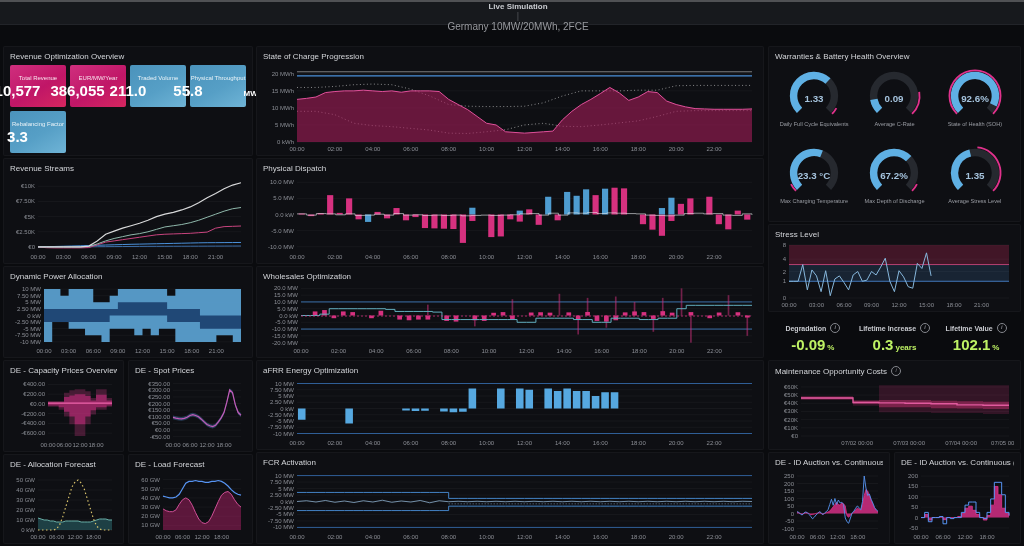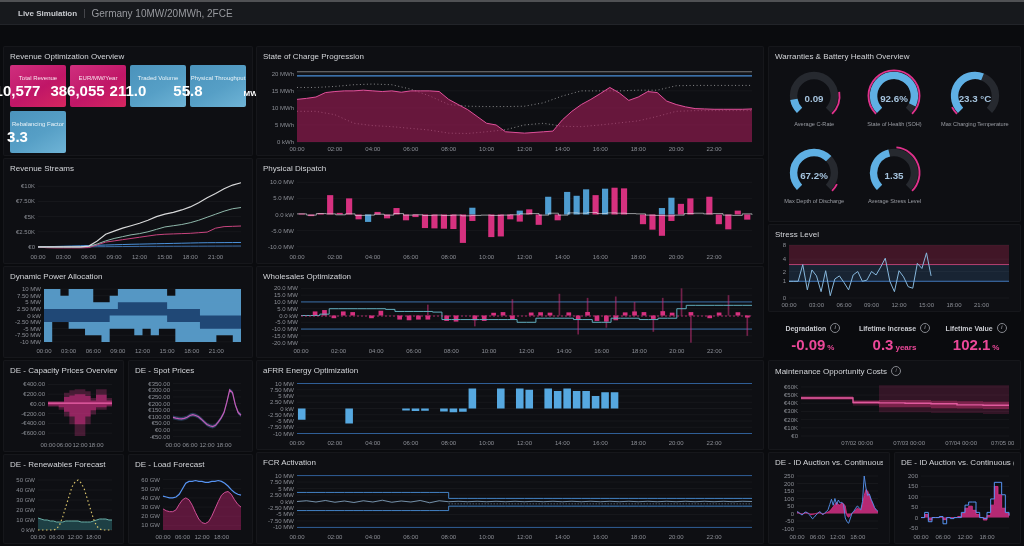--- a/index.html
+++ b/index.html
@@ -1,19 +1,19 @@
 <!DOCTYPE html>
 <html><head>
 <meta charset="utf-8">
 <style>
   html,body{margin:0;padding:0;background:#0a0b0e;}
   body{width:1024px;height:546px;overflow:hidden;font-family:"Liberation Sans",sans-serif;}
   .screen{position:relative;width:1024px;height:546px;background:#0a0b0e;}
   .chrome{position:absolute;top:0;left:0;right:0;height:2px;background:#505154;}
-  .topbar{position:absolute;top:2px;left:0;right:0;height:22px;background:#17191d;border-bottom:1px solid #222429;display:flex;align-items:center;padding-left:18px;}
+  .topbar{position:absolute;top:2px;left:0;right:0;height:22px;background:#17191d;border-bottom:1px solid #222429;display:flex;align-items:center;padding-left:12px;flex-direction:column;}
   .tb-title{font-size:8px;font-weight:700;color:#c9cbd0;}
   .tb-sep{font-size:9px;color:#54565b;margin:0 6px;}
   .tb-sub{font-size:10px;color:#97999e;}
   .panel{position:absolute;background:#0e0f13;border:1px solid rgba(255,255,255,0.035);border-radius:2px;display:flex;flex-direction:column;padding:5px 6px 2px;box-sizing:border-box;}
   .ptitle{margin:0 0 2px;font-size:8px;font-weight:400;color:#d3d5d9;white-space:nowrap;overflow:hidden;display:flex;align-items:center;gap:4px;flex:0 0 auto;}
   .chart{flex:1 1 auto;position:relative;overflow:hidden;}
   .chart svg{position:absolute;top:0;left:0;}
   
   .tiles{flex:1;display:grid;grid-template-columns:repeat(4,1fr);grid-template-rows:1fr 1fr;gap:4px;margin-top:2px;}
   .tile{border-radius:2px;display:flex;flex-direction:column;align-items:center;justify-content:center;padding:2px;min-width:0;}
@@ -24,21 +24,21 @@
   .tunit{font-size:8px;font-weight:700;margin-left:0;padding-left:41px;}
   
   .gauges{flex:1;display:grid;grid-template-columns:repeat(3,1fr);grid-template-rows:1fr 1fr;gap:2px;margin-top:4px;}
   .gauge{display:flex;flex-direction:column;align-items:center;justify-content:flex-start;min-width:0;}
   .garc{width:78px;height:54px;}
   .glabel{font-size:5.6px;color:#9a9da4;margin-top:0px;white-space:nowrap;overflow:hidden;max-width:100%;}
   
   .stats{flex:1;display:grid;grid-template-columns:repeat(3,1fr);gap:4px;align-items:center;}
   .stat{display:flex;flex-direction:column;align-items:center;}
   .slabel{font-size:7px;font-weight:600;color:#c9cbd0;display:flex;align-items:center;gap:4px;}
-  .svalue{font-size:15px;font-weight:700;color:#ec4899;margin-top:4px;line-height:1;}
+  .svalue{font-size:15px;font-weight:700;color:#bef264;margin-top:4px;line-height:1;}
   .sunit{font-size:8px;font-weight:700;margin-left:2px;}
   .info{width:8px;height:8px;border:1px solid #85878d;border-radius:50%;color:#85878d;font-size:5.5px;line-height:1;display:inline-flex;align-items:center;justify-content:center;font-style:italic;flex:0 0 auto;}
 </style>
 </head>
 <body>
 
 <div class="screen">
   <div class="chrome"></div>
   <div class="topbar">
     <span class="tb-title">Live Simulation</span>
@@ -192,21 +192,21 @@
           <text x="55" y="70" text-anchor="middle" font-size="6" fill="#8b8e95">06:00</text>
           <text x="72" y="70" text-anchor="middle" font-size="6" fill="#8b8e95">12:00</text>
           <text x="89" y="70" text-anchor="middle" font-size="6" fill="#8b8e95">18:00</text>
           <polygon points="38,38.597674418604655 40.833333333333336,39.26046511627907 43.666666666666664,39.7906976744186 46.5,40.055813953488375 49.33333333333333,39.52558139534884 52.16666666666667,38.46511627906977 55,36.609302325581396 57.833333333333336,35.81395348837209 60.666666666666664,36.609302325581396 63.5,37.93488372093023 66.33333333333334,40.32093023255814 69.16666666666666,42.972093023255816 72,45.623255813953485 74.83333333333333,46.948837209302326 77.66666666666667,47.74418604651163 80.5,46.41860465116279 83.33333333333333,42.972093023255816 86.16666666666667,38.9953488372093 89,33.693023255813955 91.83333333333333,23.35348837209302 94.66666666666667,11.158139534883718 97.5,13.809302325581397 100.33333333333333,26.004651162790694 103.16666666666667,33.693023255813955 106,36.34418604651163 106,40.055813953488375 103.16666666666667,37.4046511627907 100.33333333333333,29.71627906976744 97.5,17.520930232558136 94.66666666666667,14.869767441860464 91.83333333333333,27.06511627906977 89,37.4046511627907 86.16666666666667,42.70697674418604 83.33333333333333,46.68372093023255 80.5,50.13023255813954 77.66666666666667,51.455813953488374 74.83333333333333,50.66046511627907 72,49.33488372093023 69.16666666666666,46.68372093023255 66.33333333333334,44.032558139534885 63.5,41.646511627906975 60.666666666666664,40.32093023255814 57.833333333333336,39.52558139534884 55,40.32093023255814 52.16666666666667,42.17674418604651 49.33333333333333,43.237209302325574 46.5,43.76744186046512 43.666666666666664,43.502325581395354 40.833333333333336,42.972093023255816 38,42.3093023255814" fill="rgba(87,148,220,0.35)"></polygon>
           <polyline points="38,40.45348837209303 40.833333333333336,41.116279069767444 43.666666666666664,41.646511627906975 46.5,41.91162790697675 49.33333333333333,41.3813953488372 52.16666666666667,40.32093023255814 55,38.46511627906977 57.833333333333336,37.669767441860465 60.666666666666664,38.46511627906977 63.5,39.7906976744186 66.33333333333334,42.17674418604651 69.16666666666666,44.82790697674419 72,47.47906976744186 74.83333333333333,48.8046511627907 77.66666666666667,49.6 80.5,48.27441860465116 83.33333333333333,44.82790697674419 86.16666666666667,40.85116279069767 89,35.54883720930233 91.83333333333333,25.209302325581394 94.66666666666667,13.013953488372092 97.5,15.665116279069771 100.33333333333333,27.86046511627907 103.16666666666667,35.54883720930233 106,38.199999999999996" fill="none" stroke="#c45ab8" stroke-width="1.2"></polyline>
         </svg>
       </div>
   </section>
 
   <section class="panel" style="left:3px;top:454px;width:121px;height:90px">
-    <h2 class="ptitle">DE - Renewables Forecast</h2>
+    <h2 class="ptitle">DE - Allocation Forecast</h2>
     <div class="chart">
         <svg width="107" height="70">
           <line x1="28" x2="102" y1="9.000000000000002" y2="9.000000000000002" stroke="rgba(255,255,255,0.07)" stroke-width="0.6"></line>
           <text x="25" y="11.000000000000002" text-anchor="end" font-size="6" fill="#8b8e95">50 GW</text>
           <line x1="28" x2="102" y1="19" y2="19" stroke="rgba(255,255,255,0.07)" stroke-width="0.6"></line>
           <text x="25" y="21" text-anchor="end" font-size="6" fill="#8b8e95">40 GW</text>
           <line x1="28" x2="102" y1="29.000000000000004" y2="29.000000000000004" stroke="rgba(255,255,255,0.07)" stroke-width="0.6"></line>
           <text x="25" y="31.000000000000004" text-anchor="end" font-size="6" fill="#8b8e95">30 GW</text>
           <line x1="28" x2="102" y1="39" y2="39" stroke="rgba(255,255,255,0.07)" stroke-width="0.6"></line>
           <text x="25" y="41" text-anchor="end" font-size="6" fill="#8b8e95">20 GW</text>
@@ -566,20 +566,29 @@
         </svg>
       </div>
   </section>
 
   <section class="panel" style="left:768px;top:46px;width:253px;height:176px">
     <h2 class="ptitle">Warranties &amp; Battery Health Overview</h2>
     <div class="gauges">
       <div class="gauge">
         <div class="garc"><svg viewBox="0 0 84 58" width="100%" height="100%">
               <path d="M 26.443650813895957 46.55634918610404 A 22 22 0 1 1 57.556349186104065 46.55634918610403" stroke="#26292f" stroke-width="8" fill="none"></path>
+              <path d="M 26.443650813895957 46.55634918610404 A 22 22 0 0 1 57.06003633043116 14.96269019672896" stroke="#5fb0e4" stroke-width="8" fill="none"></path>
+              <path d="M 66.09843370120626 44.24822603779714 A 27.5 27.5 0 0 1 61.44543648263008 50.44543648263003" stroke="#e0328c" stroke-width="2" fill="none"></path>
+              <text x="42" y="38" text-anchor="middle" font-size="10.5" font-weight="bold" fill="#a6c4de">1.33</text>
+            </svg></div>
+        <div class="glabel">Daily Full Cycle Equivalents</div>
+      </div>
+      <div class="gauge">
+        <div class="garc"><svg viewBox="0 0 84 58" width="100%" height="100%">
+              <path d="M 26.443650813895957 46.55634918610404 A 22 22 0 1 1 57.556349186104065 46.55634918610403" stroke="#26292f" stroke-width="8" fill="none"></path>
               <path d="M 26.443650813895957 46.55634918610404 A 22 22 0 0 1 20.327594824594975 34.78244020614701" stroke="#5fb0e4" stroke-width="8" fill="none"></path>
               <path d="M 69.16142936636629 26.698052211393644 A 27.5 27.5 0 0 1 61.44543648263008 50.44543648263003" stroke="#e0328c" stroke-width="2" fill="none"></path>
               <text x="42" y="38" text-anchor="middle" font-size="10.5" font-weight="bold" fill="#a6c4de">0.09</text>
             </svg></div>
         <div class="glabel">Average C-Rate</div>
       </div>
       <div class="gauge">
         <div class="garc"><svg viewBox="0 0 84 58" width="100%" height="100%">
               <path d="M 26.443650813895957 46.55634918610404 A 22 22 0 1 1 57.556349186104065 46.55634918610403" stroke="#26292f" stroke-width="8" fill="none"></path>
               <path d="M 26.443650813895957 46.55634918610404 A 22 22 0 1 1 61.756606666733546 40.67866173683013" stroke="#5fb0e4" stroke-width="8" fill="none"></path>

